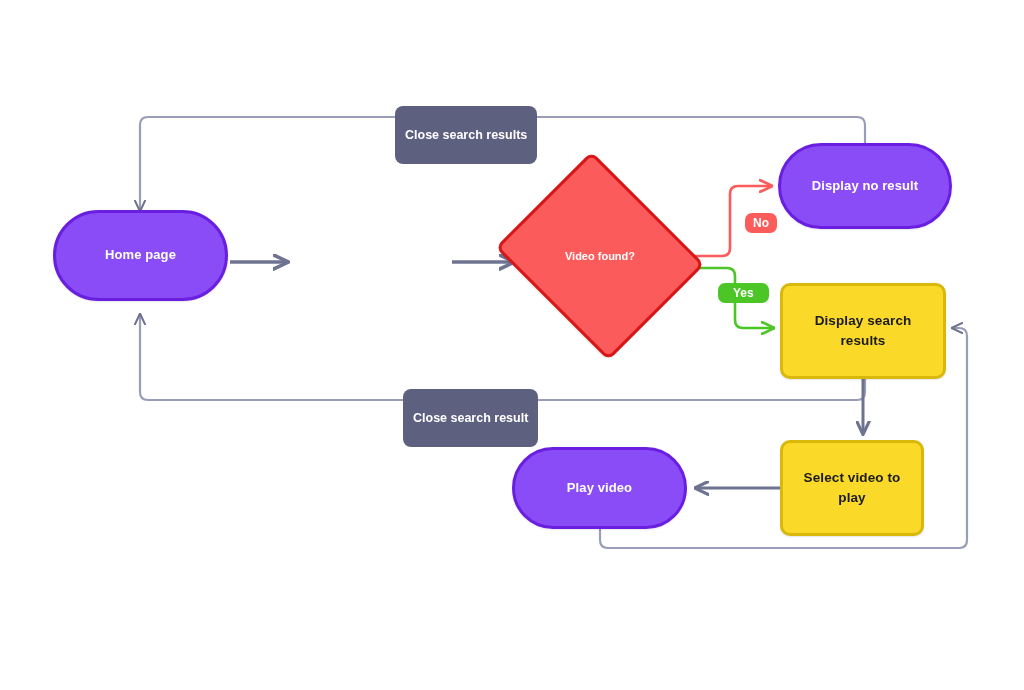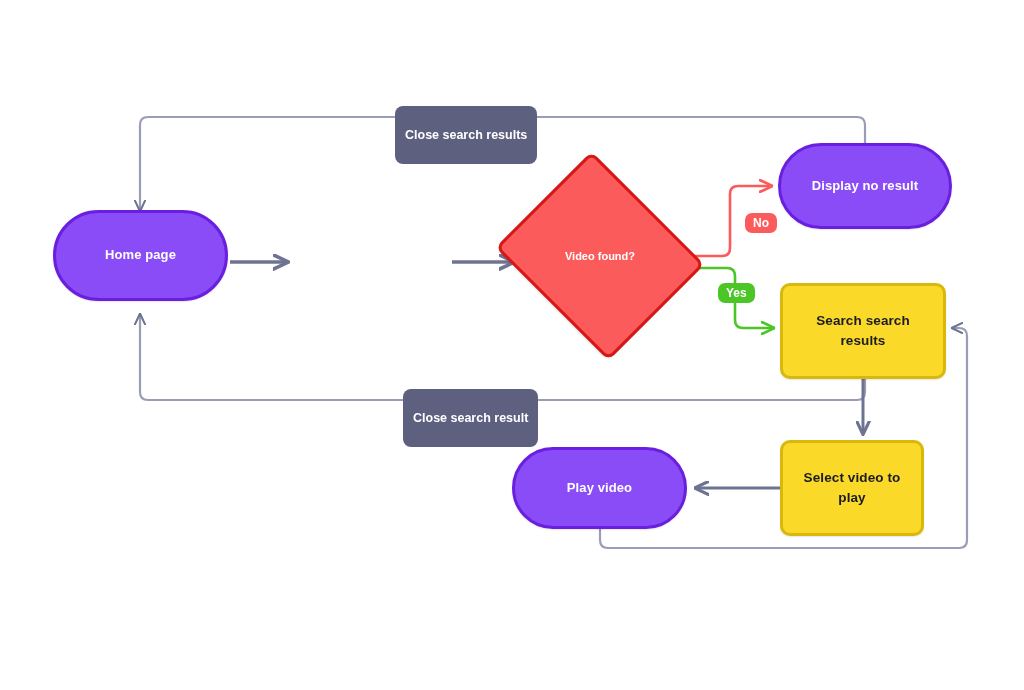--- a/index.html
+++ b/index.html
@@ -87,21 +87,21 @@
     position: absolute;
     display: flex; align-items: center; justify-content: center;
     color: #ffffff;
     font-weight: bold;
     border-radius: 7px;
     white-space: nowrap;
     z-index: 5;
   }
   .edge-label.gray { background: #5e6080; font-size: 12.5px; padding: 22px 10px; border-radius: 8px; }
   .edge-label.red  { background: #fb5b5b; font-size: 12px;  padding: 3px 8px; }
-  .edge-label.green{ background: #4cc627; font-size: 12px;  padding: 3px 8px; }
+  .edge-label.green{ background: #4cc627; font-size: 12px;  padding: 3px 15px; }
 </style>
 </head>
 <body>
 
 <div id="canvas">
 
   <svg id="edges" viewBox="0 0 1024 690" xmlns="http://www.w3.org/2000/svg">
     <defs>
       <marker id="arrow-gray" viewBox="0 0 10 10" refX="9" refY="5" markerWidth="5.5" markerHeight="5.5" orient="auto-start-reverse">
         <path d="M 0 0.6 L 9.4 5 L 0 9.4" fill="none" stroke="#6f7392" stroke-width="1.7" stroke-linecap="round" stroke-linejoin="round"></path>
@@ -162,21 +162,21 @@
   <div class="diamond-wrap" style="left:520px; top:188px; width:160px; height:136px;">
     <div class="diamond-shape"></div>
     <div class="diamond-text">Video found?</div>
   </div>
 
   <div class="node stadium" style="left:778px; top:143px; width:174px; height:86px;justify-content:center;">
     <span class="node-label">Display no result</span>
   </div>
 
   <div class="node rect" style="left:780px; top:283px; width:166px; height:96px;">
-    <span class="node-label">Search search results</span>
+    <span class="node-label">Display search results</span>
   </div>
 
   <div class="node rect" style="left:780px; top:440px; width:144px; height:96px;">
     <span class="node-label">Select video to play</span>
   </div>
 
   <div class="node stadium" style="left:512px; top:447px; width:175px; height:82px;">
     <span class="node-label">Play video</span>
   </div>
 

